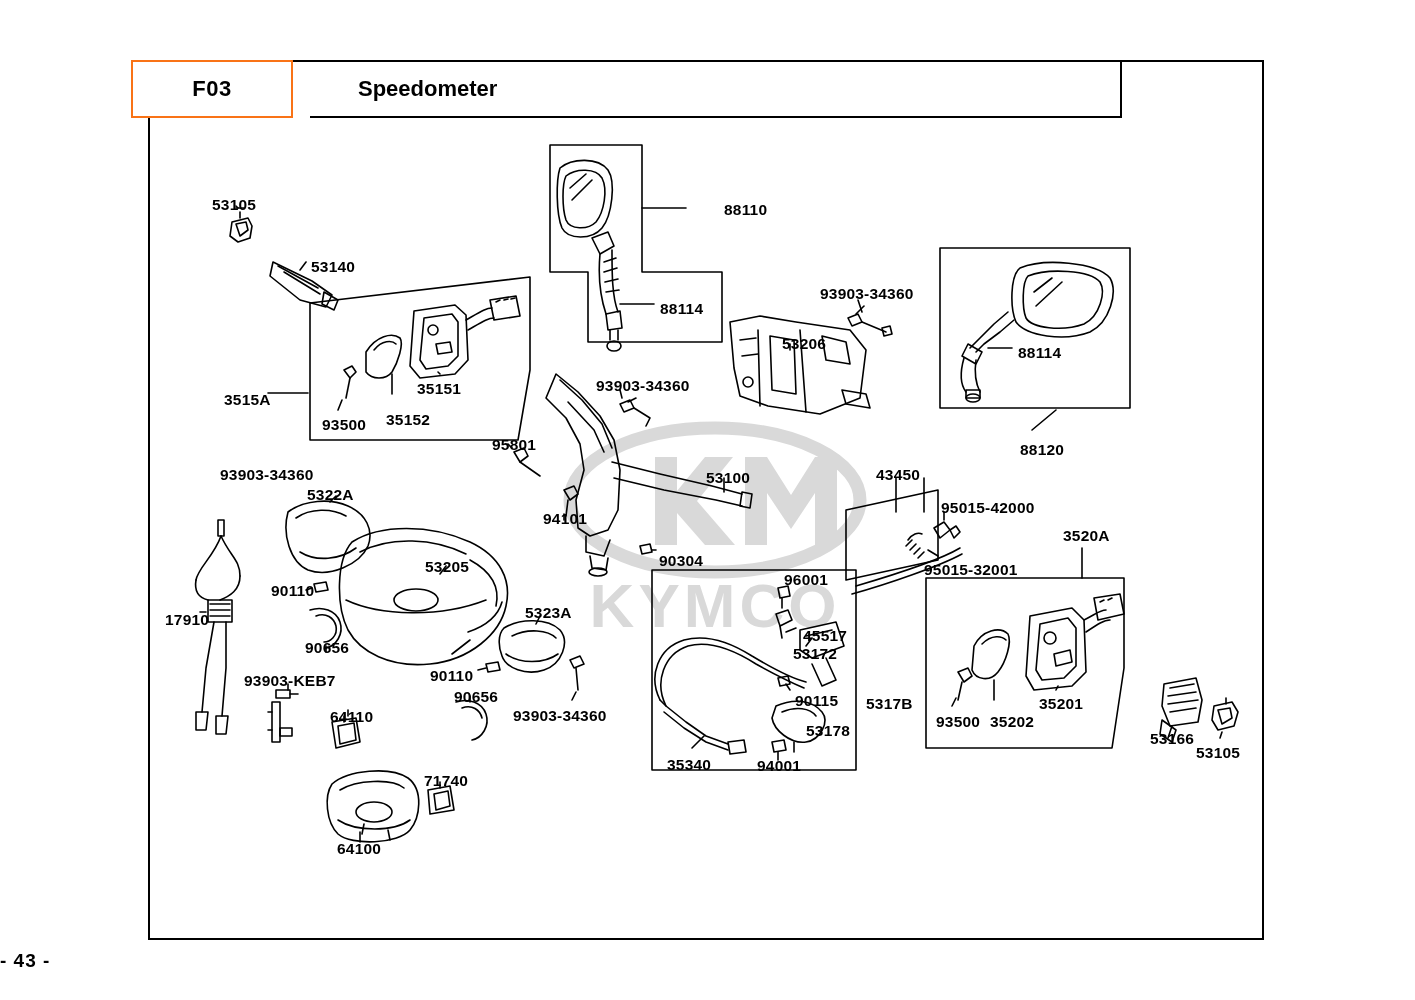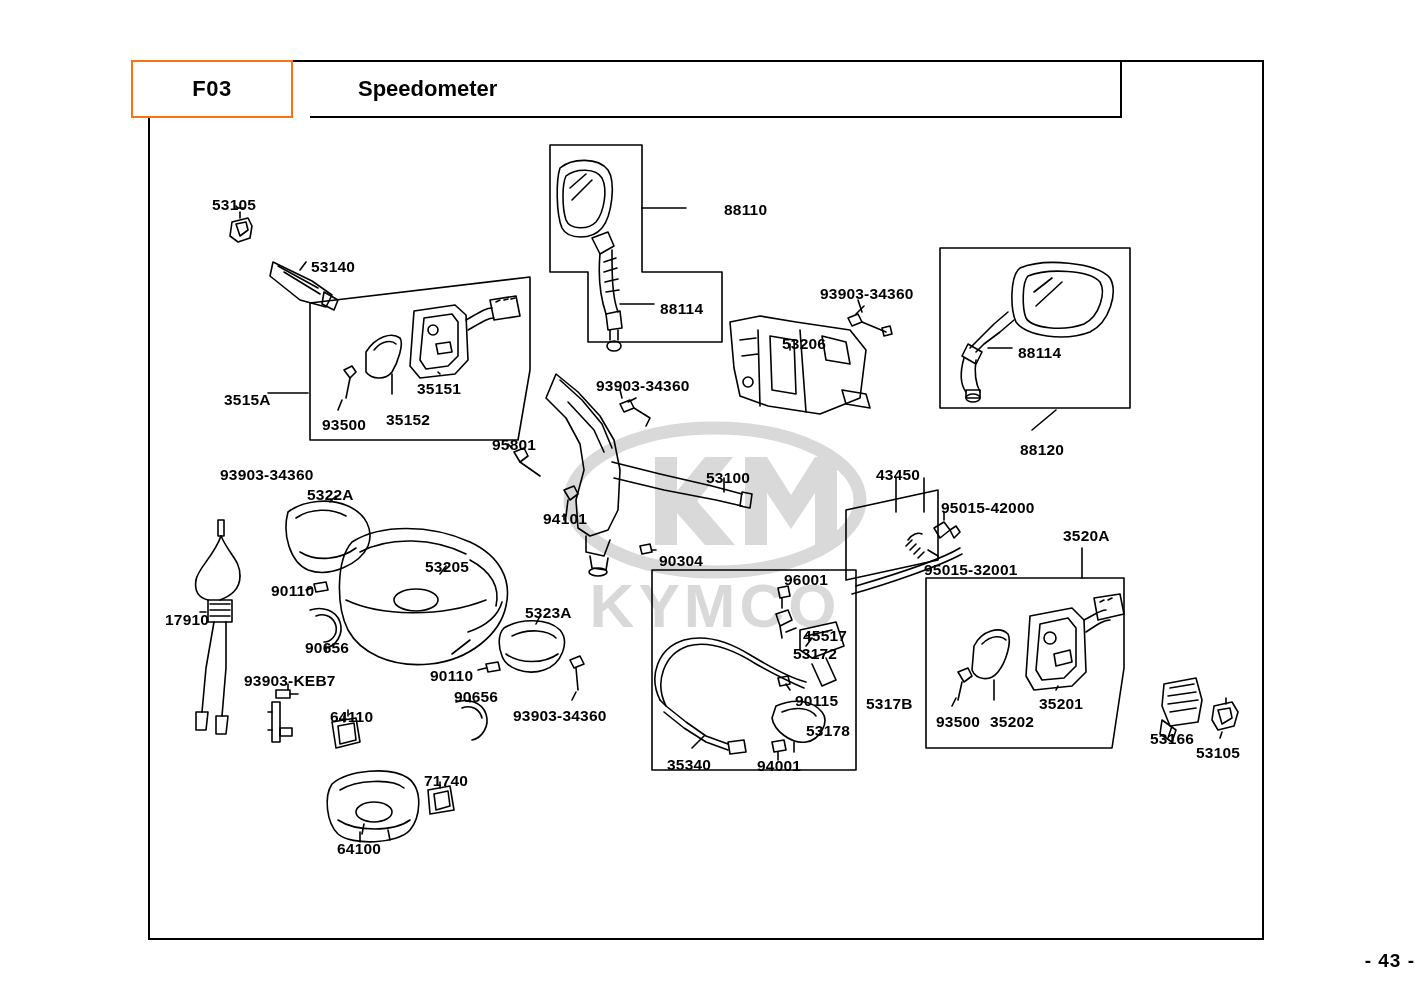--- a/index.html
+++ b/index.html
@@ -67,21 +67,21 @@
   .title-bar .label {
     font-size: 22px;
     font-weight: bold;
   }
   
   .page-number {
     position: absolute;
     left: 0;
     top: 950px;
     width: 1415px;
-    text-align: right;
+    text-align: left;
     font-size: 19px;
     font-weight: bold;
     letter-spacing: 1px;
   }
   
   .lbl {
     position: absolute;
     font-size: 15.5px;
     font-weight: bold;
     white-space: nowrap;

